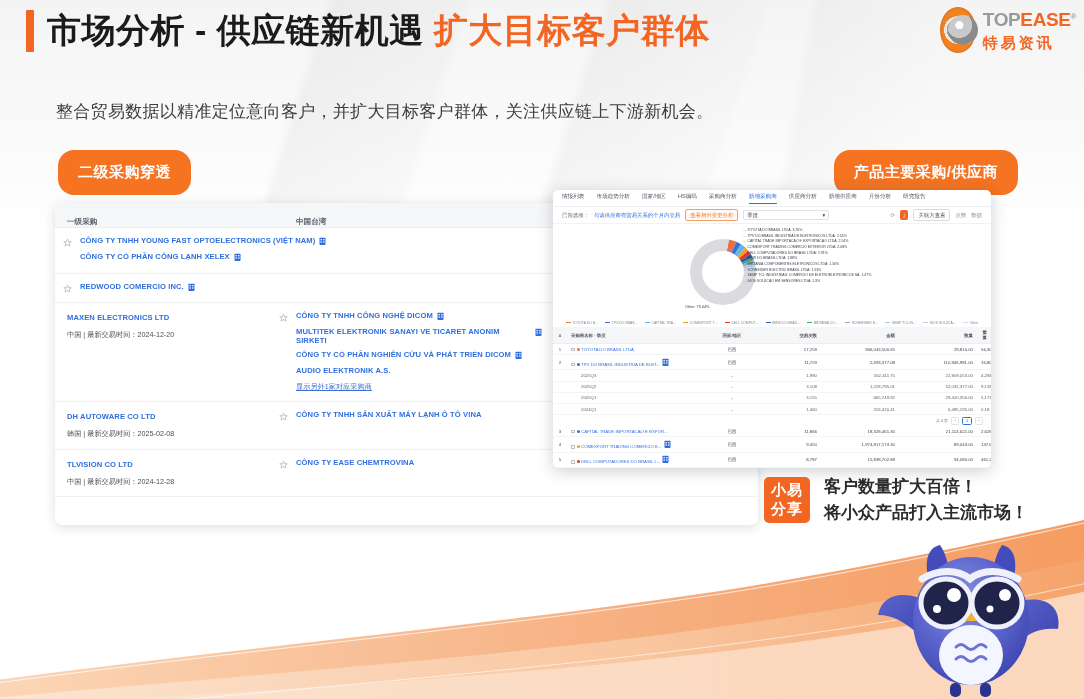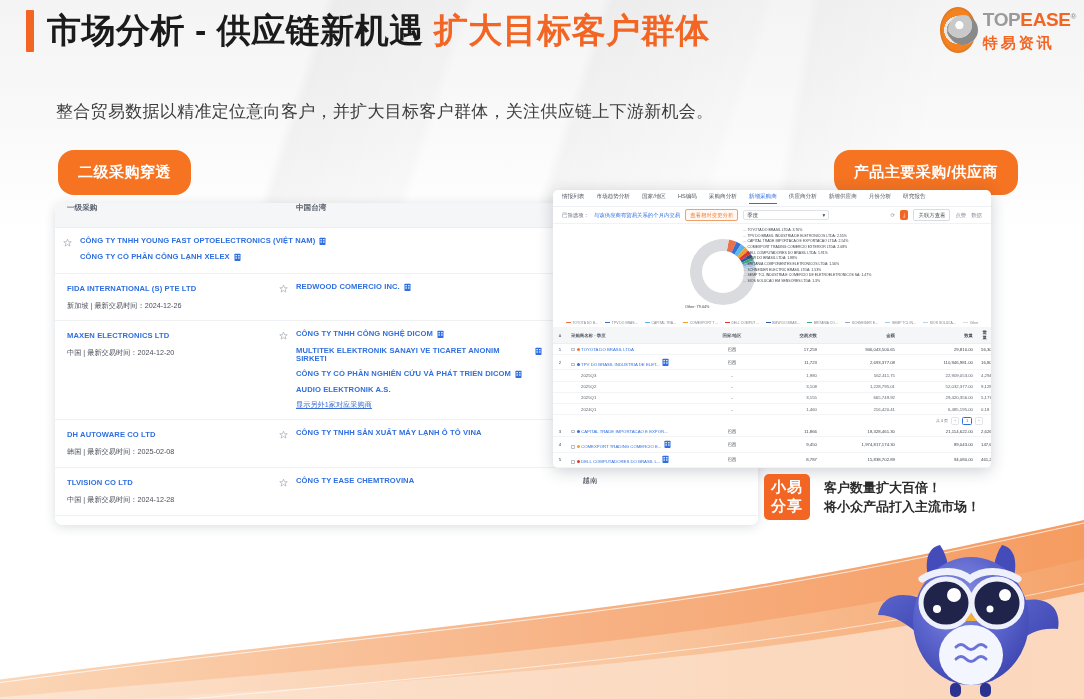--- a/index.html
+++ b/index.html
@@ -71,21 +71,21 @@
   #pill-right { right: 66px; top: 150px; }
 
   
   #left-card {
     position: absolute; left: 55px; top: 203px; width: 703px; height: 322px;
     background: #fff; border-radius: 7px;
     box-shadow: 0 2px 11px rgba(40,50,70,.16);
     overflow: hidden;
   }
   #lc-head {
-    display: flex; height: 25px; align-items: flex-start;
+    display: flex; height: 25px; align-items: flex-end;
     background: #f5f6f8; border-bottom: 1px solid #eceef1;
     font-size: 7.6px; color: #5d6470; font-weight: 700;
   }
   #lc-head .c1 { width: 216px; padding-left: 12px; }
   #lc-head .c2 { width: 25px; }
   #lc-head .c3 { flex: 1; }
   #lc-head .c4 { width: 96px; text-align: center; }
   #lc-head .c5 { width: 76px; }
 
   .lc-row {
@@ -187,21 +187,21 @@
   #rc-pager .pg { border: .6px solid #e0e3e8; border-radius: 1.5px; padding: 0.5px 2.5px; }
   #rc-pager .pg.on { border-color: #2f6fe0; color: #2f6fe0; }
 
   
   #promo { position: absolute; left: 764px; top: 474px; display: flex; align-items: center; gap: 14px; }
   #promo .badge {
     width: 46px; height: 46px; background: #f26522; border-radius: 5px; color: #fff;
     display: flex; flex-direction: column; align-items: center; justify-content: center;
     font-size: 15px; font-weight: 700; line-height: 1.25; letter-spacing: 1px;
   }
-  #promo .lines { font-size: 13px; font-weight: 700; color: #2b2b2b; line-height: 1.5; white-space: nowrap; }
+  #promo .lines { font-size: 17px; font-weight: 700; color: #2b2b2b; line-height: 1.5; white-space: nowrap; }
 
   
   #owl { position: absolute; left: 866px; top: 543px; width: 210px; height: 156px; }
 </style>
 </head>
 <body>
 
 <div id="bg-top-sheen"></div>
 
 <div id="bg-wave">
@@ -292,24 +292,20 @@
           <div class="v">越南</div>
           <div class="v">越南</div>
         </div>
         <div class="lc-c5">
           <div class="v"></div>
           <div class="v"></div>
         </div>
         <div class="lc-c6"></div>
       </div>
       <div class="lc-row">
-        <div class="lc-c1">
-          <div class="nm">FIDA INTERNATIONAL (S) PTE LTD</div>
-          <div class="sub">新加坡 | 最新交易时间：2024-12-26</div>
-        </div>
         <div class="lc-c2">
           <svg class="star" viewBox="0 0 24 24" fill="none" stroke="#aab0ba" stroke-width="2">
             <polygon points="12,3 15,10 22,10 16.5,14.5 18.5,21.5 12,17.5 5.5,21.5 7.5,14.5 2,10 9,10"></polygon>
           </svg>
         </div>
         <div class="lc-c3">
           <div class="e">
             <span>REDWOOD COMERCIO INC.</span>
             <span><svg class="bldg" viewBox="0 0 10 12" fill="#2f6fe0">
                 <rect x="0.5" y="1" width="9" height="11" rx="1"></rect>

